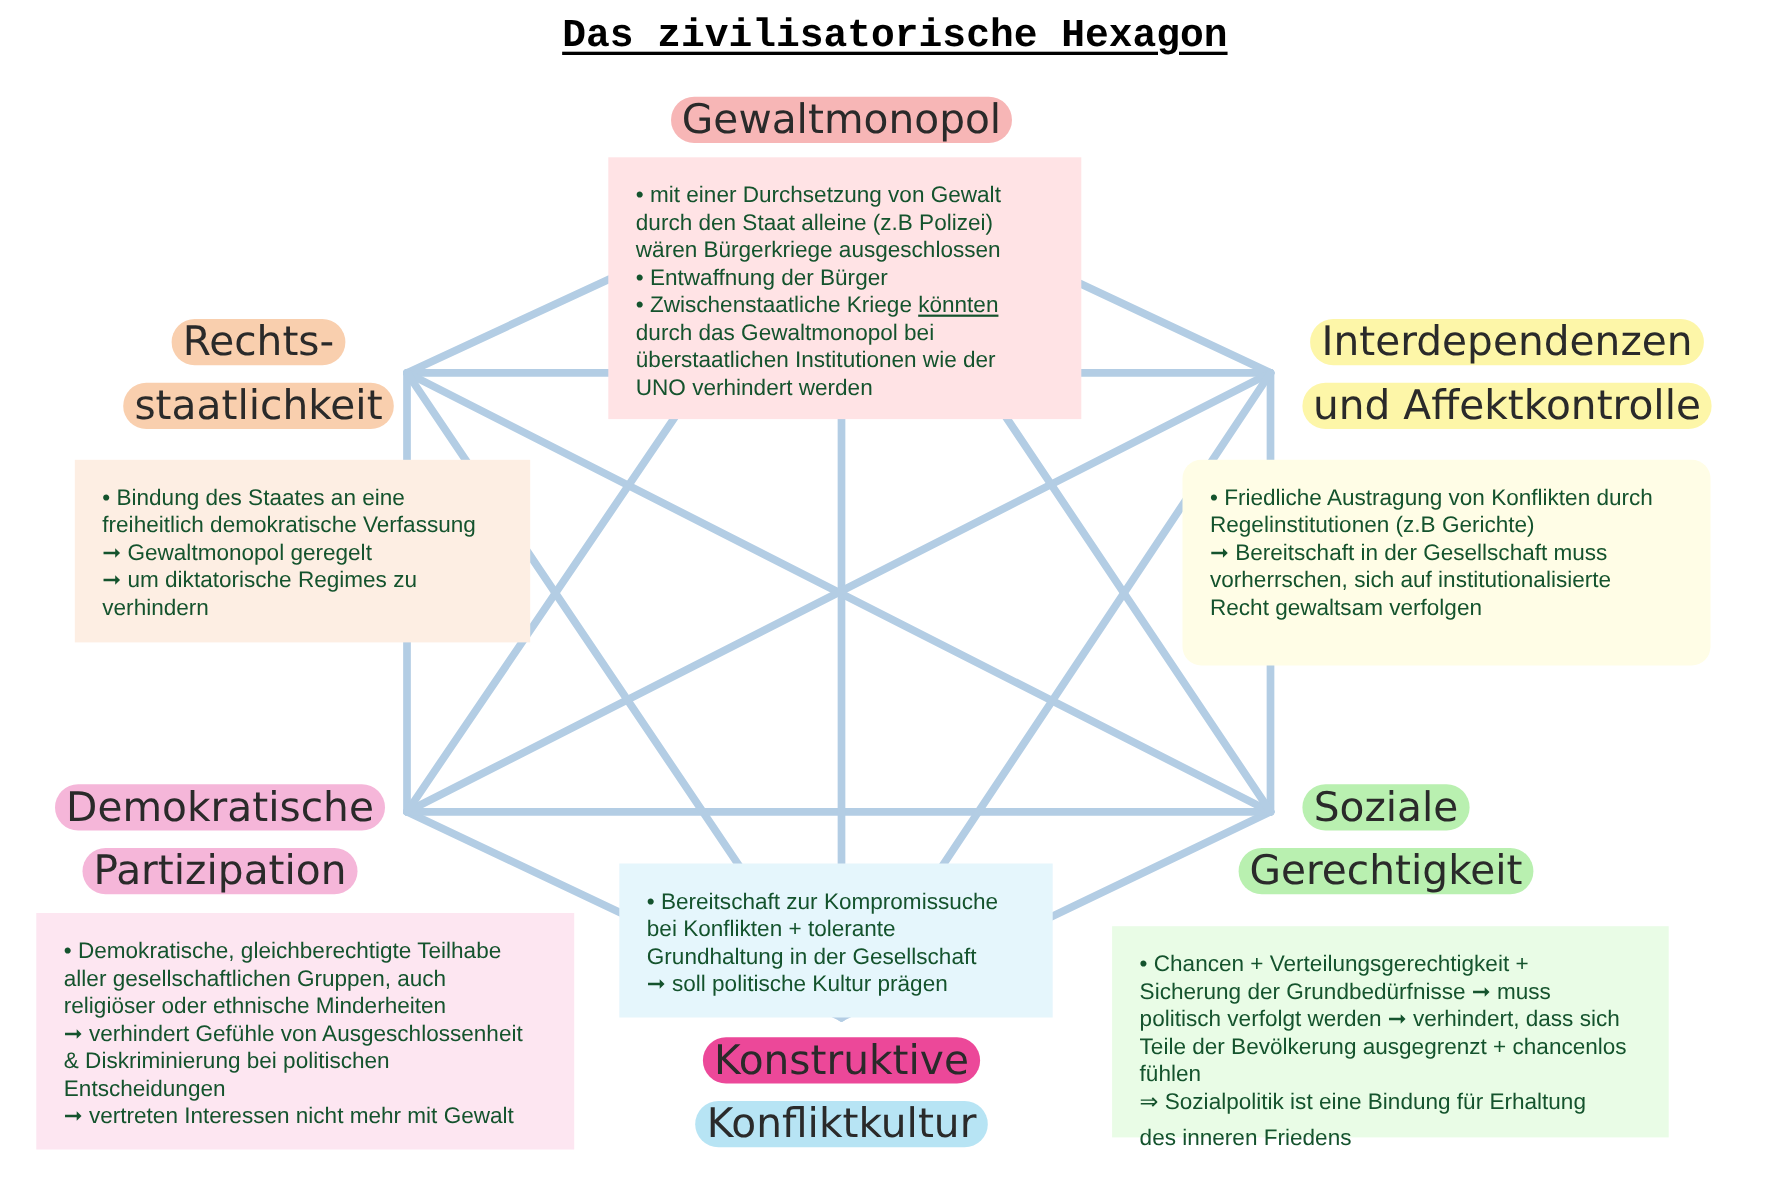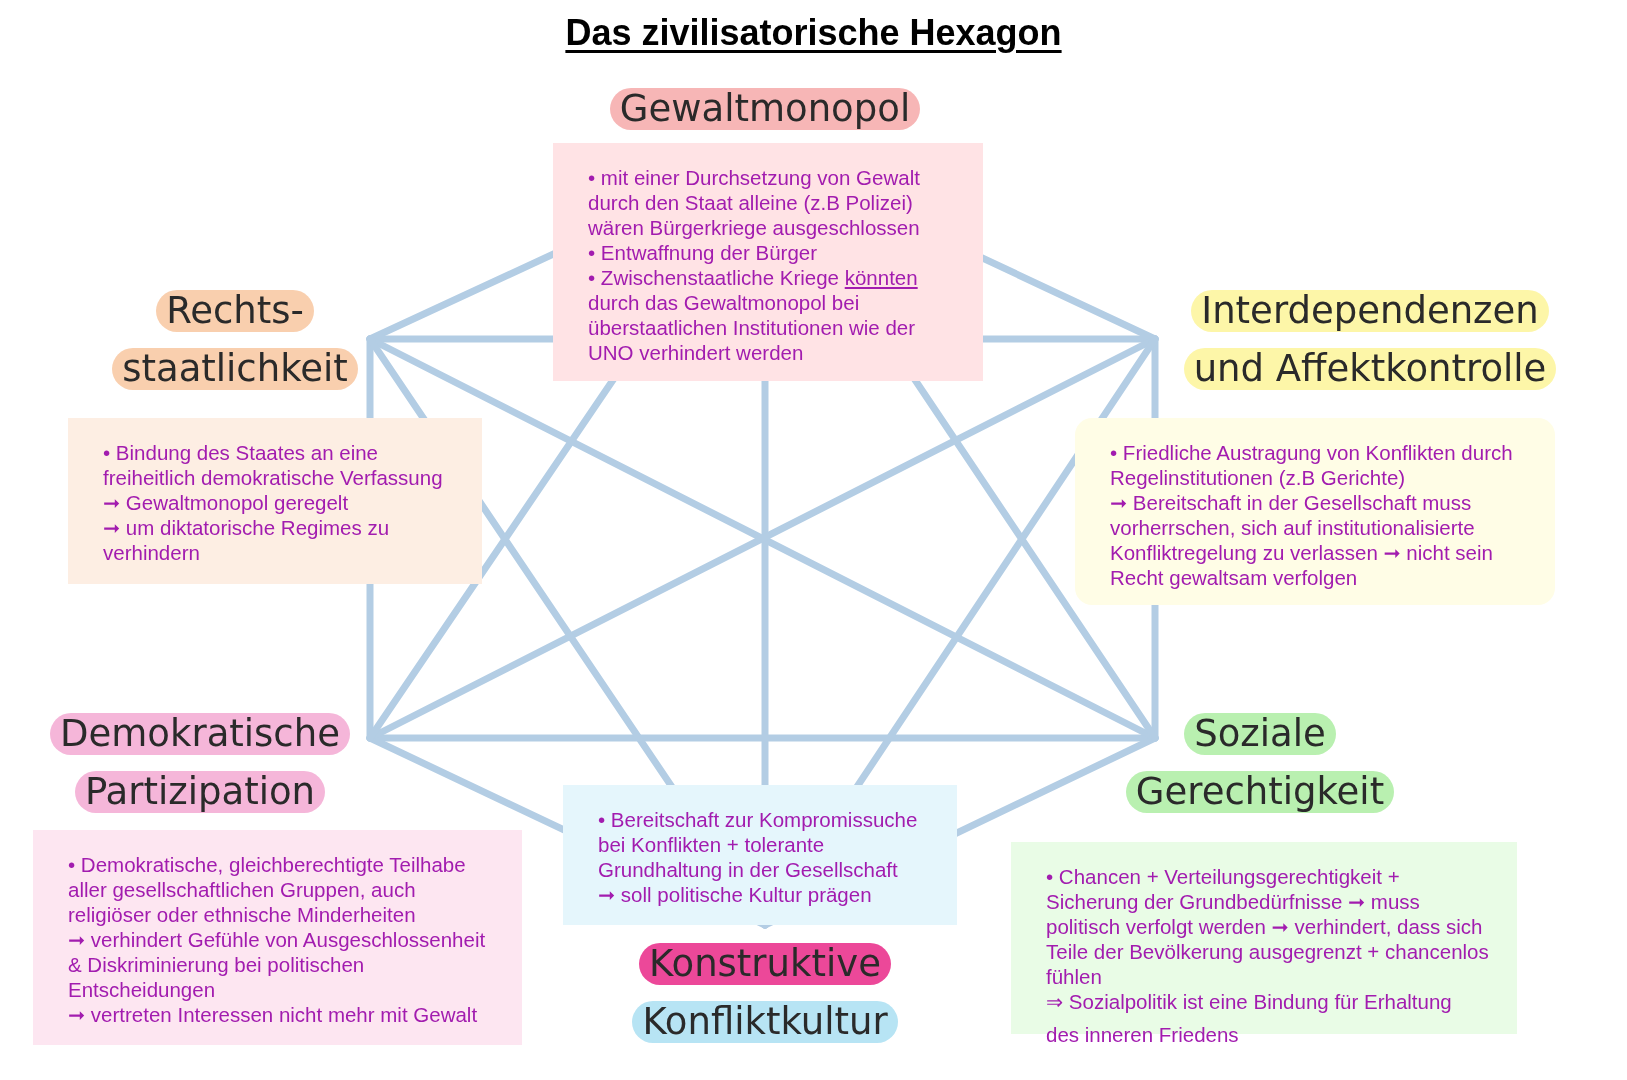--- a/index.html
+++ b/index.html
@@ -1,21 +1,21 @@
 <!DOCTYPE html>
 <html><head>
 <meta charset="utf-8">
 <style>
   html,body{margin:0;padding:0;background:#ffffff;}
   body{width:1627px;height:1080px;position:relative;overflow:hidden;font-family:"Liberation Sans",sans-serif;color:#111;}
   #hex{position:absolute;left:0;top:0;width:1627px;height:1080px;}
-  .title{position:absolute;left:0;width:1627px;top:12px;text-align:center;font-weight:bold;font-size:36px;text-decoration:underline;text-decoration-thickness:3px;text-underline-offset:5px;color:#000;}
+  .title{position:absolute;left:0;width:1627px;top:12px;text-align:center;font-weight:bold;font-size:36px;text-decoration:underline;text-decoration-thickness:3px;text-underline-offset:5px;color:#000;font-family:Liberation Mono, monospace;}
   .label{position:absolute;text-align:center;font-family:"DejaVu Sans",sans-serif;font-size:37px;line-height:58px;color:#2a2a2a;}
   .label span{display:inline-block;padding:0 10px;border-radius:22px;line-height:42px;}
-  .box{position:absolute;font-size:20.5px;line-height:25px;color:#a21caf;box-sizing:border-box;padding:22px 20px 0 35px;}
+  .box{position:absolute;font-size:20.5px;line-height:25px;color:#14532d;box-sizing:border-box;padding:22px 20px 0 25px;}
   .box p{margin:0;white-space:pre-line;}
   .u{text-decoration:underline;}
 </style>
 </head>
 <body>
 
 <svg id="hex" viewBox="0 0 1627 1080">
   <g stroke="#b3cde4" stroke-width="7" stroke-linecap="round" fill="none">
 
     <line x1="765" y1="156" x2="370" y2="339"></line>
@@ -70,21 +70,20 @@
 
 <div class="label" style="left:1160px;width:420px;top:282px;">
   <div><span style="background:#fdf6a8;">Interdependenzen</span></div>
   <div><span style="background:#fdf6a8;">und Affektkontrolle</span></div>
 </div>
 <div class="box" style="left:1075px;top:418px;width:480px;height:187px;background:#fffde6;border-radius:17px;">
   <p>• Friedliche Austragung von Konflikten durch</p>
   <p>Regelinstitutionen (z.B Gerichte)</p>
   <p>➞ Bereitschaft in der Gesellschaft muss</p>
   <p>vorherrschen, sich auf institutionalisierte</p>
-  <p>Konfliktregelung zu verlassen ➞ nicht sein</p>
   <p>Recht gewaltsam verfolgen</p>
 </div>
 
 <div class="label" style="left:40px;width:320px;top:705px;">
   <div><span style="background:#f5b6d9;">Demokratische</span></div>
   <div><span style="background:#f5b6d9;">Partizipation</span></div>
 </div>
 <div class="box" style="left:33px;top:830px;width:489px;height:215px;background:#fde6f1;">
   <p>• Demokratische, gleichberechtigte Teilhabe</p>
   <p>aller gesellschaftlichen Gruppen, auch</p>

